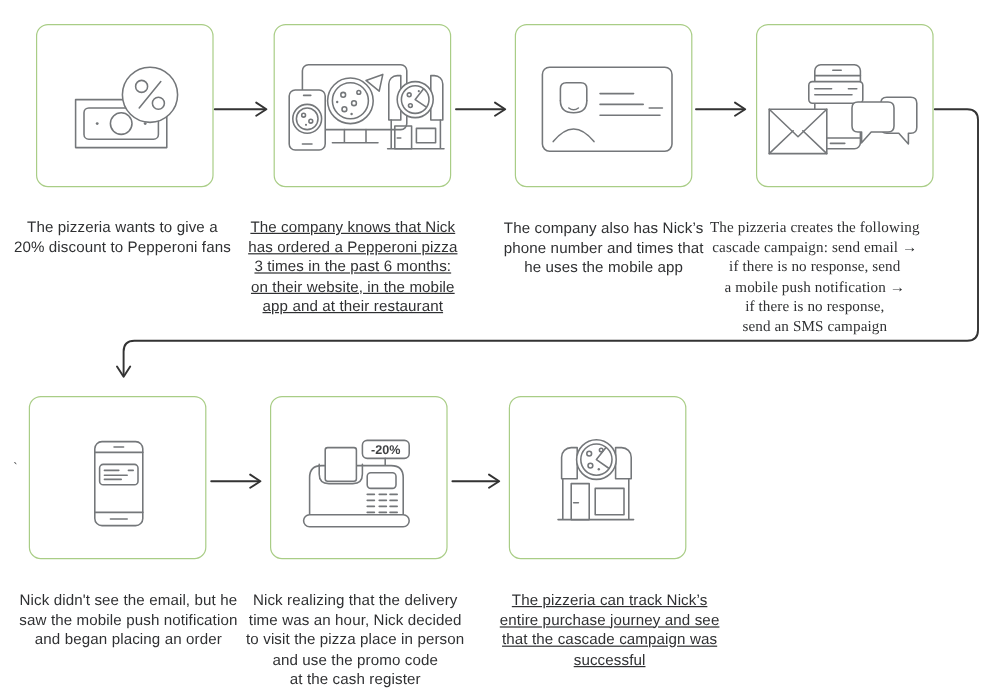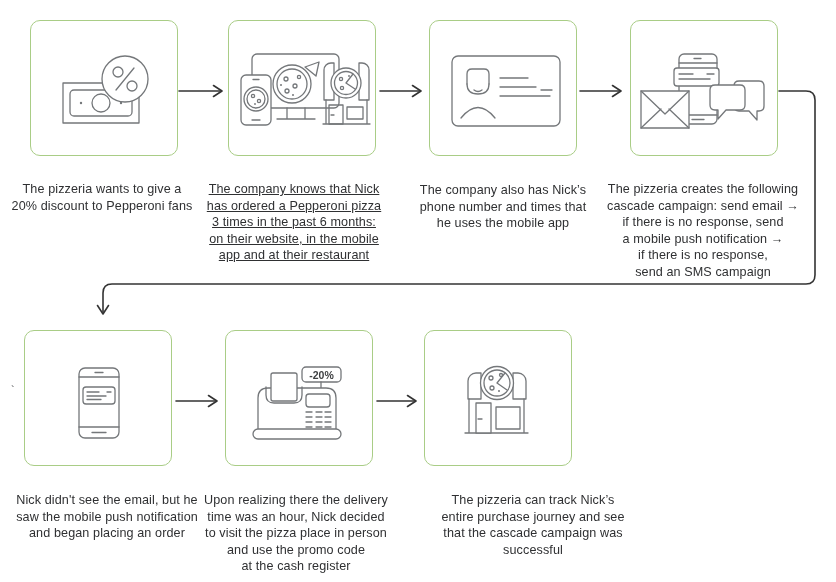--- a/index.html
+++ b/index.html
@@ -197,35 +197,35 @@
 <div class="caption" style="left:102px;top:181px;">The pizzeria wants to give a
 20% discount to Pepperoni fans</div>
 <div class="caption" style="left:294px;top:181px;text-decoration:underline;">The company knows that Nick
 has ordered a Pepperoni pizza
 3 times in the past 6 months:
 on their website, in the mobile
 app and at their restaurant</div>
 <div class="caption" style="left:503px;top:182px;">The company also has Nick’s
 phone number and times that
 he uses the mobile app</div>
-<div class="caption" style="left:703px;top:181px;">The pizzeria creates the following
+<div class="caption" style="left:679px;top:181px;font-family:Liberation Serif, serif;">The pizzeria creates the following
 cascade campaign: send email →
 if there is no response, send
 a mobile push notification →
 if there is no response,
 send an SMS campaign</div>
 <div class="caption" style="left:107px;top:492px;">Nick didn't see the email, but he
 saw the mobile push notification
 and began placing an order</div>
-<div class="caption" style="left:296px;top:492px;">Upon realizing there the delivery
+<div class="caption" style="left:296px;top:492px;">Nick realizing that the delivery
 time was an hour, Nick decided
 to visit the pizza place in person
 and use the promo code
 at the cash register</div>
-<div class="caption" style="left:533px;top:492px;">The pizzeria can track Nick’s
+<div class="caption" style="left:508px;top:492px;text-decoration:underline;">The pizzeria can track Nick’s
 entire purchase journey and see
 that the cascade campaign was
 successful</div>
 
 <span class="stray">`</span>
 
 <svg class="overlay" width="836" height="582" viewBox="0 0 836 582">
   <g stroke="#333333" stroke-width="1.6" fill="none" stroke-linecap="round" stroke-linejoin="round">
     <g>
       <path d="M179 91 H221"></path>

